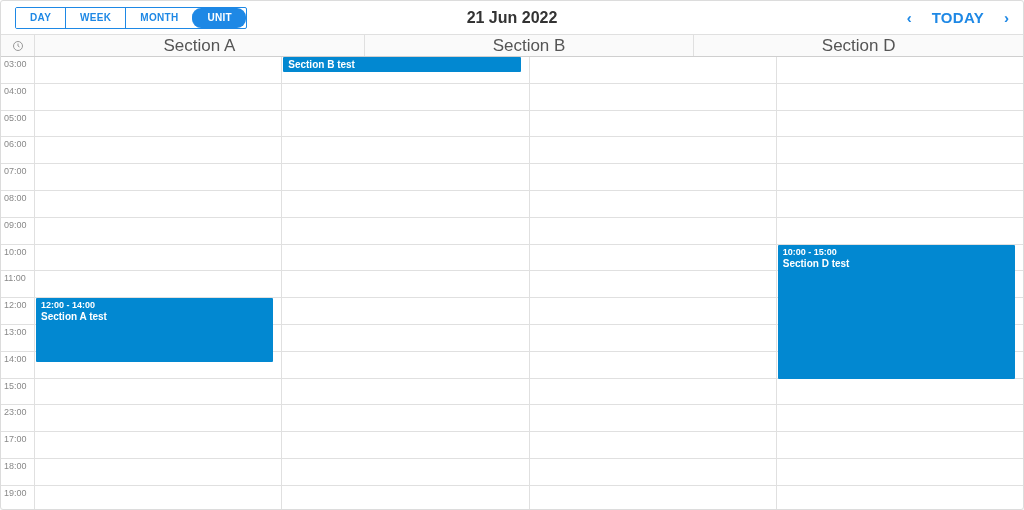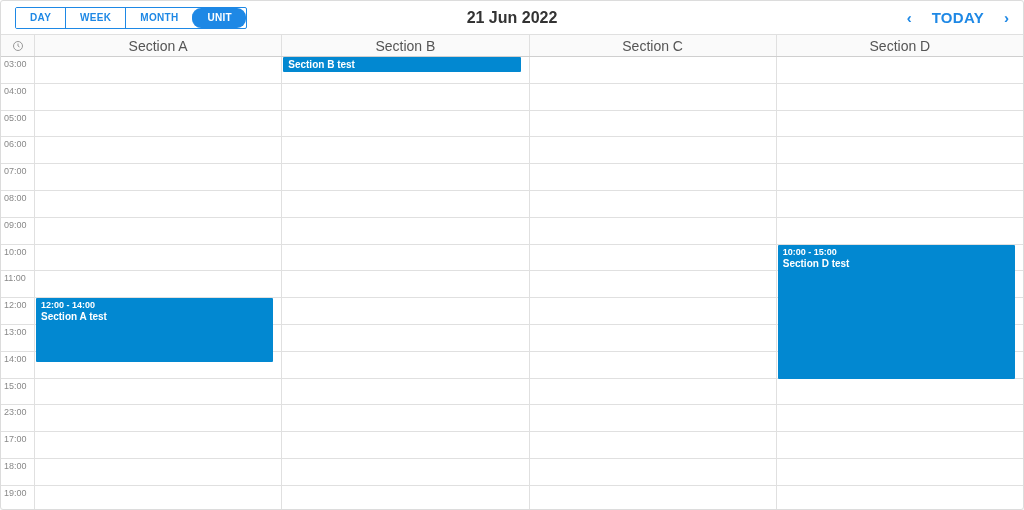--- a/index.html
+++ b/index.html
@@ -20,21 +20,21 @@
   .view-switch{display:flex;border:1px solid #1e88e5;border-radius:2px;overflow:hidden;height:22px;}
   .view-switch button{border:none;background:#fff;color:#1e88e5;font-size:10px;font-weight:700;padding:0 14px;cursor:pointer;border-left:1px solid #1e88e5;letter-spacing:.3px;}
   .view-switch button:first-child{border-left:none;}
   .view-switch button.active{background:#1e88e5;color:#fff;border-radius:9px;}
   .title{position:absolute;left:0;right:0;text-align:center;font-size:16px;font-weight:700;color:var(--text);pointer-events:none;}
   .nav{margin-left:auto;display:flex;align-items:center;gap:20px;}
   .nav .chev{color:#1e88e5;cursor:pointer;font-size:15px;font-weight:700;user-select:none;}
   .nav .today{color:#1e88e5;font-size:15px;font-weight:700;cursor:pointer;letter-spacing:.3px;}
 
   
-  .sections{height:22px;display:flex;border-bottom:1px solid #cfcfcf;font-size:14px;color:#555;background:#fafafa;}
+  .sections{height:22px;display:flex;border-bottom:1px solid #cfcfcf;font-size:17px;color:#555;background:#fafafa;}
   .sections .clock{width:var(--time-col);display:flex;align-items:center;justify-content:center;color:#888;border-right:1px solid var(--border);}
   .sections .sec{flex:1;display:flex;align-items:center;justify-content:center;border-right:1px solid var(--border);}
   .sections .sec:last-child{border-right:none;}
 
   
   .body{flex:1;display:flex;overflow-y:scroll;overflow-x:hidden;position:relative;}
   .body::-webkit-scrollbar{width:14px;background:#f1f1f1;}
   .body::-webkit-scrollbar-thumb{background:#c1c1c1;}
   .time-col{width:var(--time-col);flex:0 0 var(--time-col);border-right:1px solid var(--border);}
   .time-col .hour{height:var(--row-h);font-size:9px;color:#888;padding:2px 3px 0 3px;border-bottom:1px solid var(--border);}
@@ -72,21 +72,20 @@
 
   <div class="sections">
     <div class="clock">
       <svg class="clock-icon" viewBox="0 0 24 24" fill="none" stroke="#999" stroke-width="2">
         <circle cx="12" cy="12" r="9"></circle>
           <path d="M12 7v5l3 2"></path>
       </svg>
     </div>
     <div class="sec">Section A</div>
     <div class="sec">Section B</div>
-    <div class="sec">Section C</div>
     <div class="sec">Section D</div>
   </div>
 
   <div class="body">
     <div class="time-col" id="time-col">
         <div class="hour">03:00</div>
         <div class="hour">04:00</div>
         <div class="hour">05:00</div>
         <div class="hour">06:00</div>
         <div class="hour">07:00</div>

